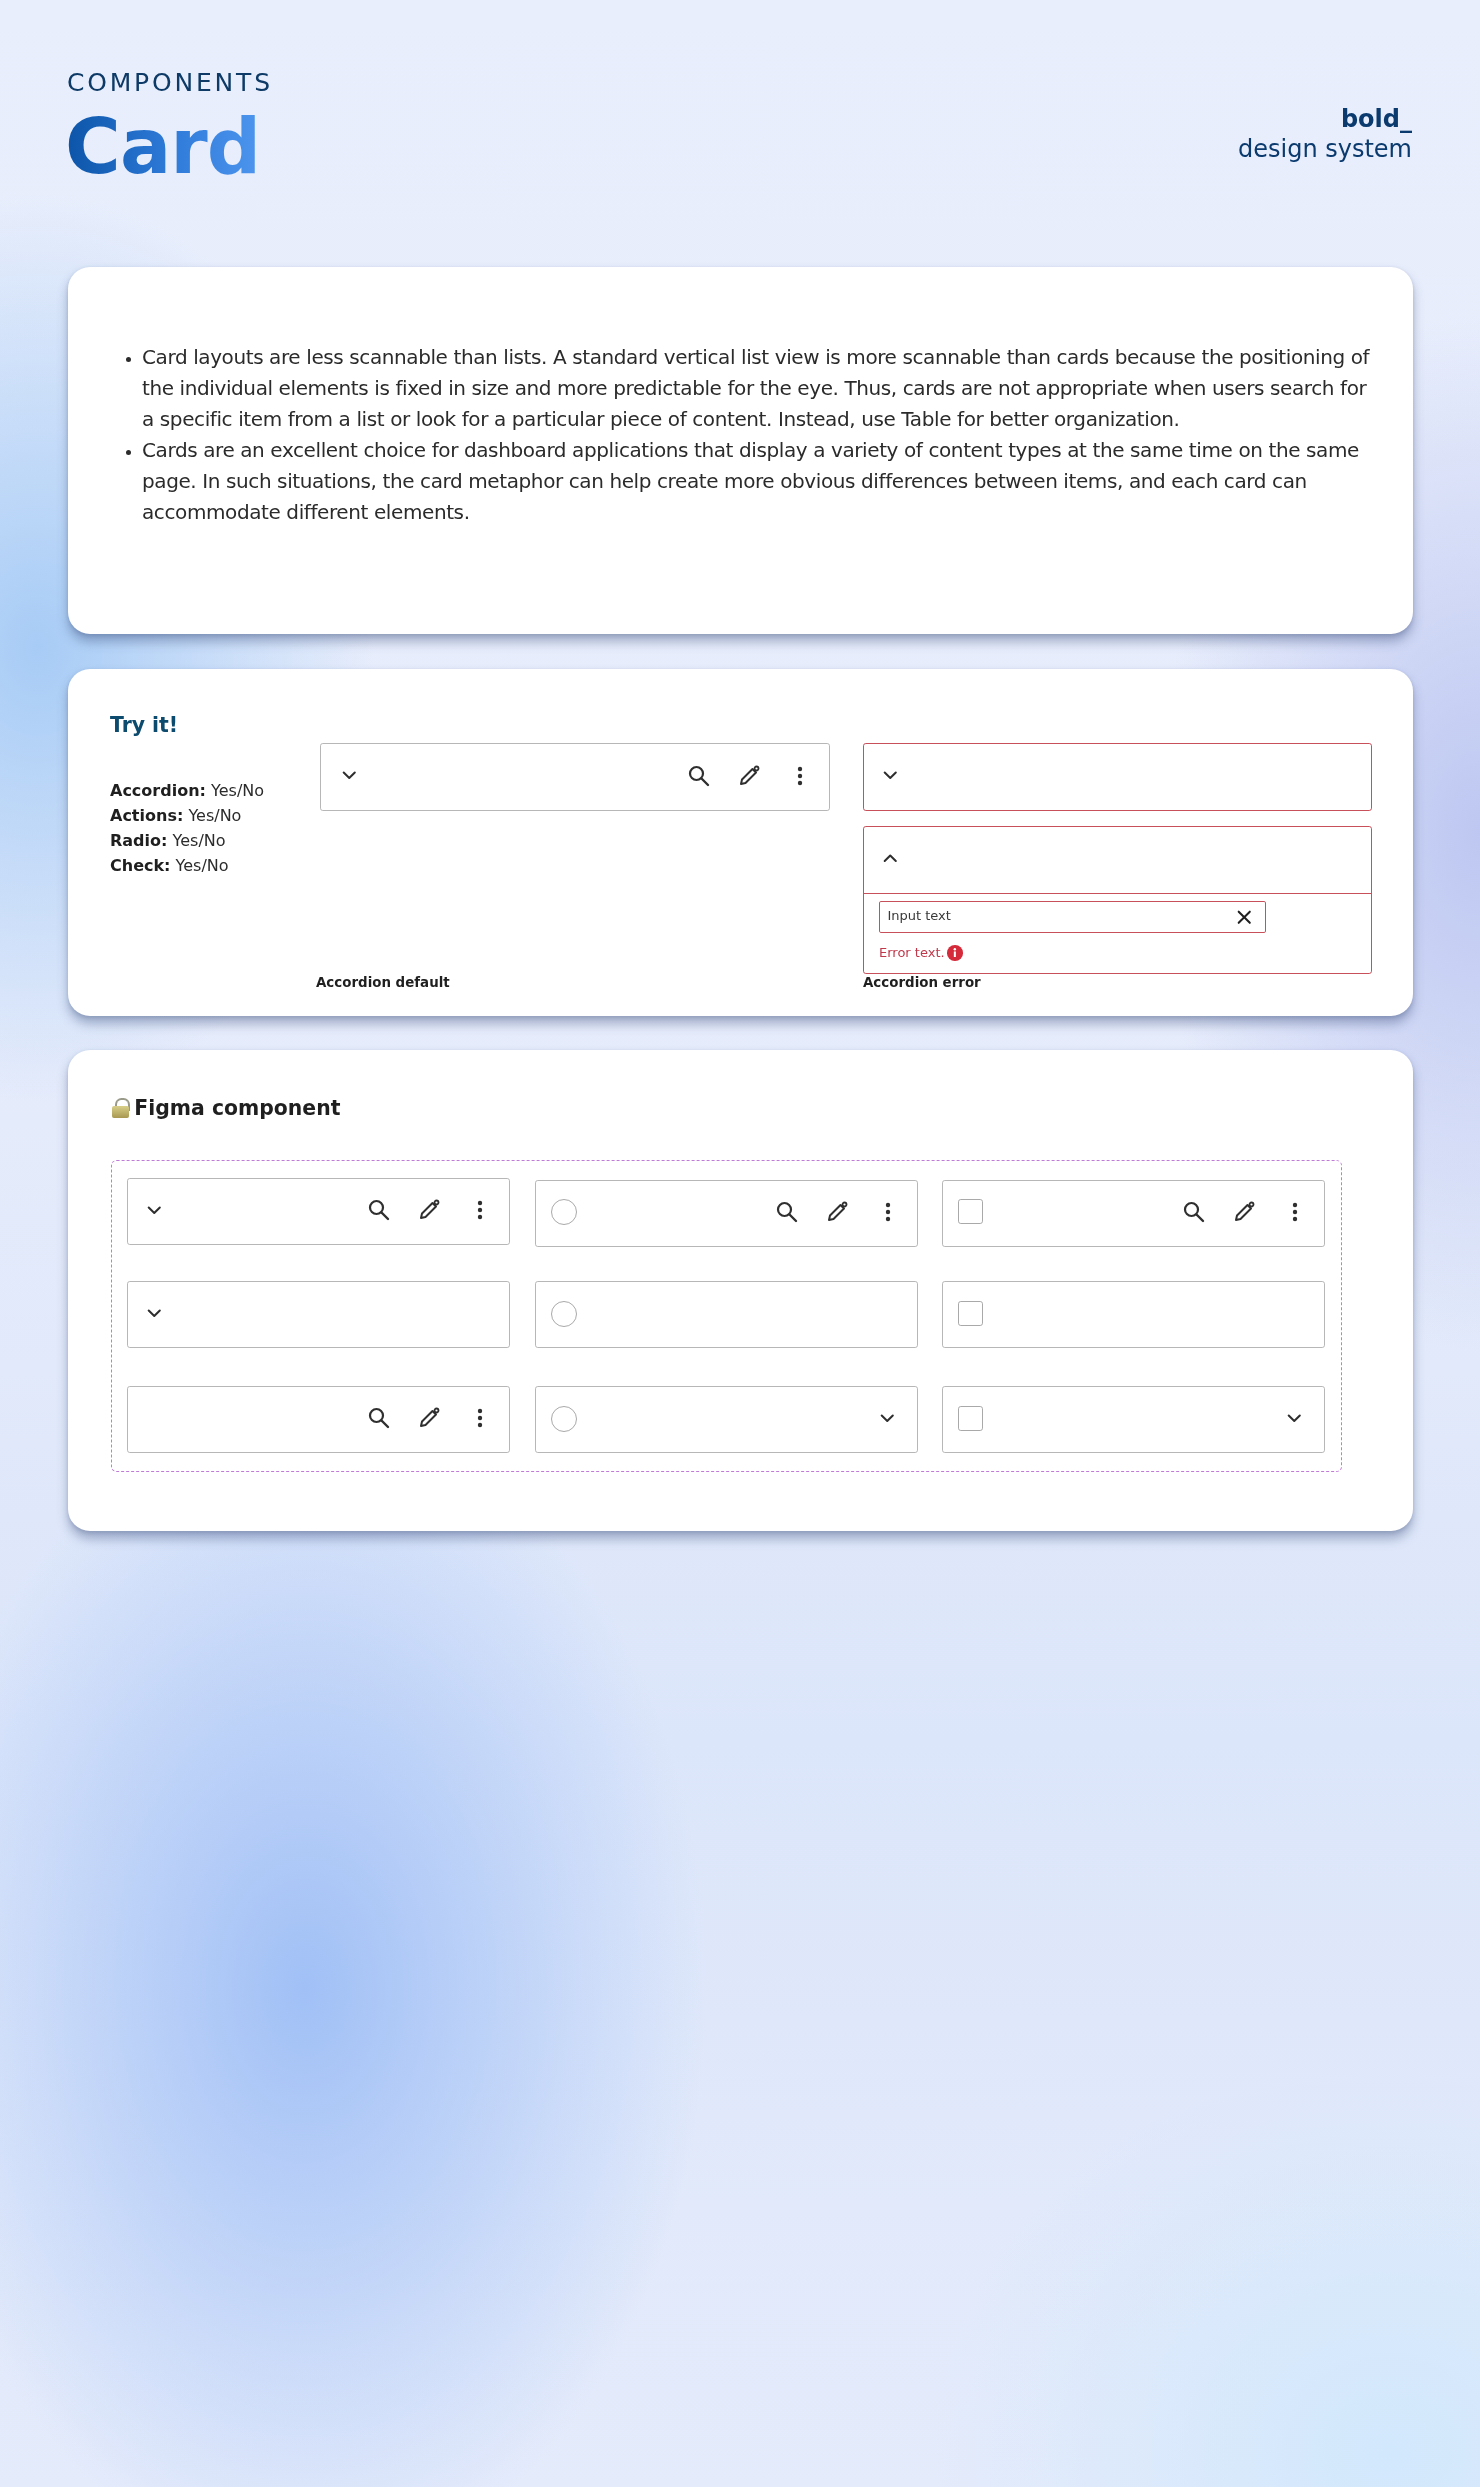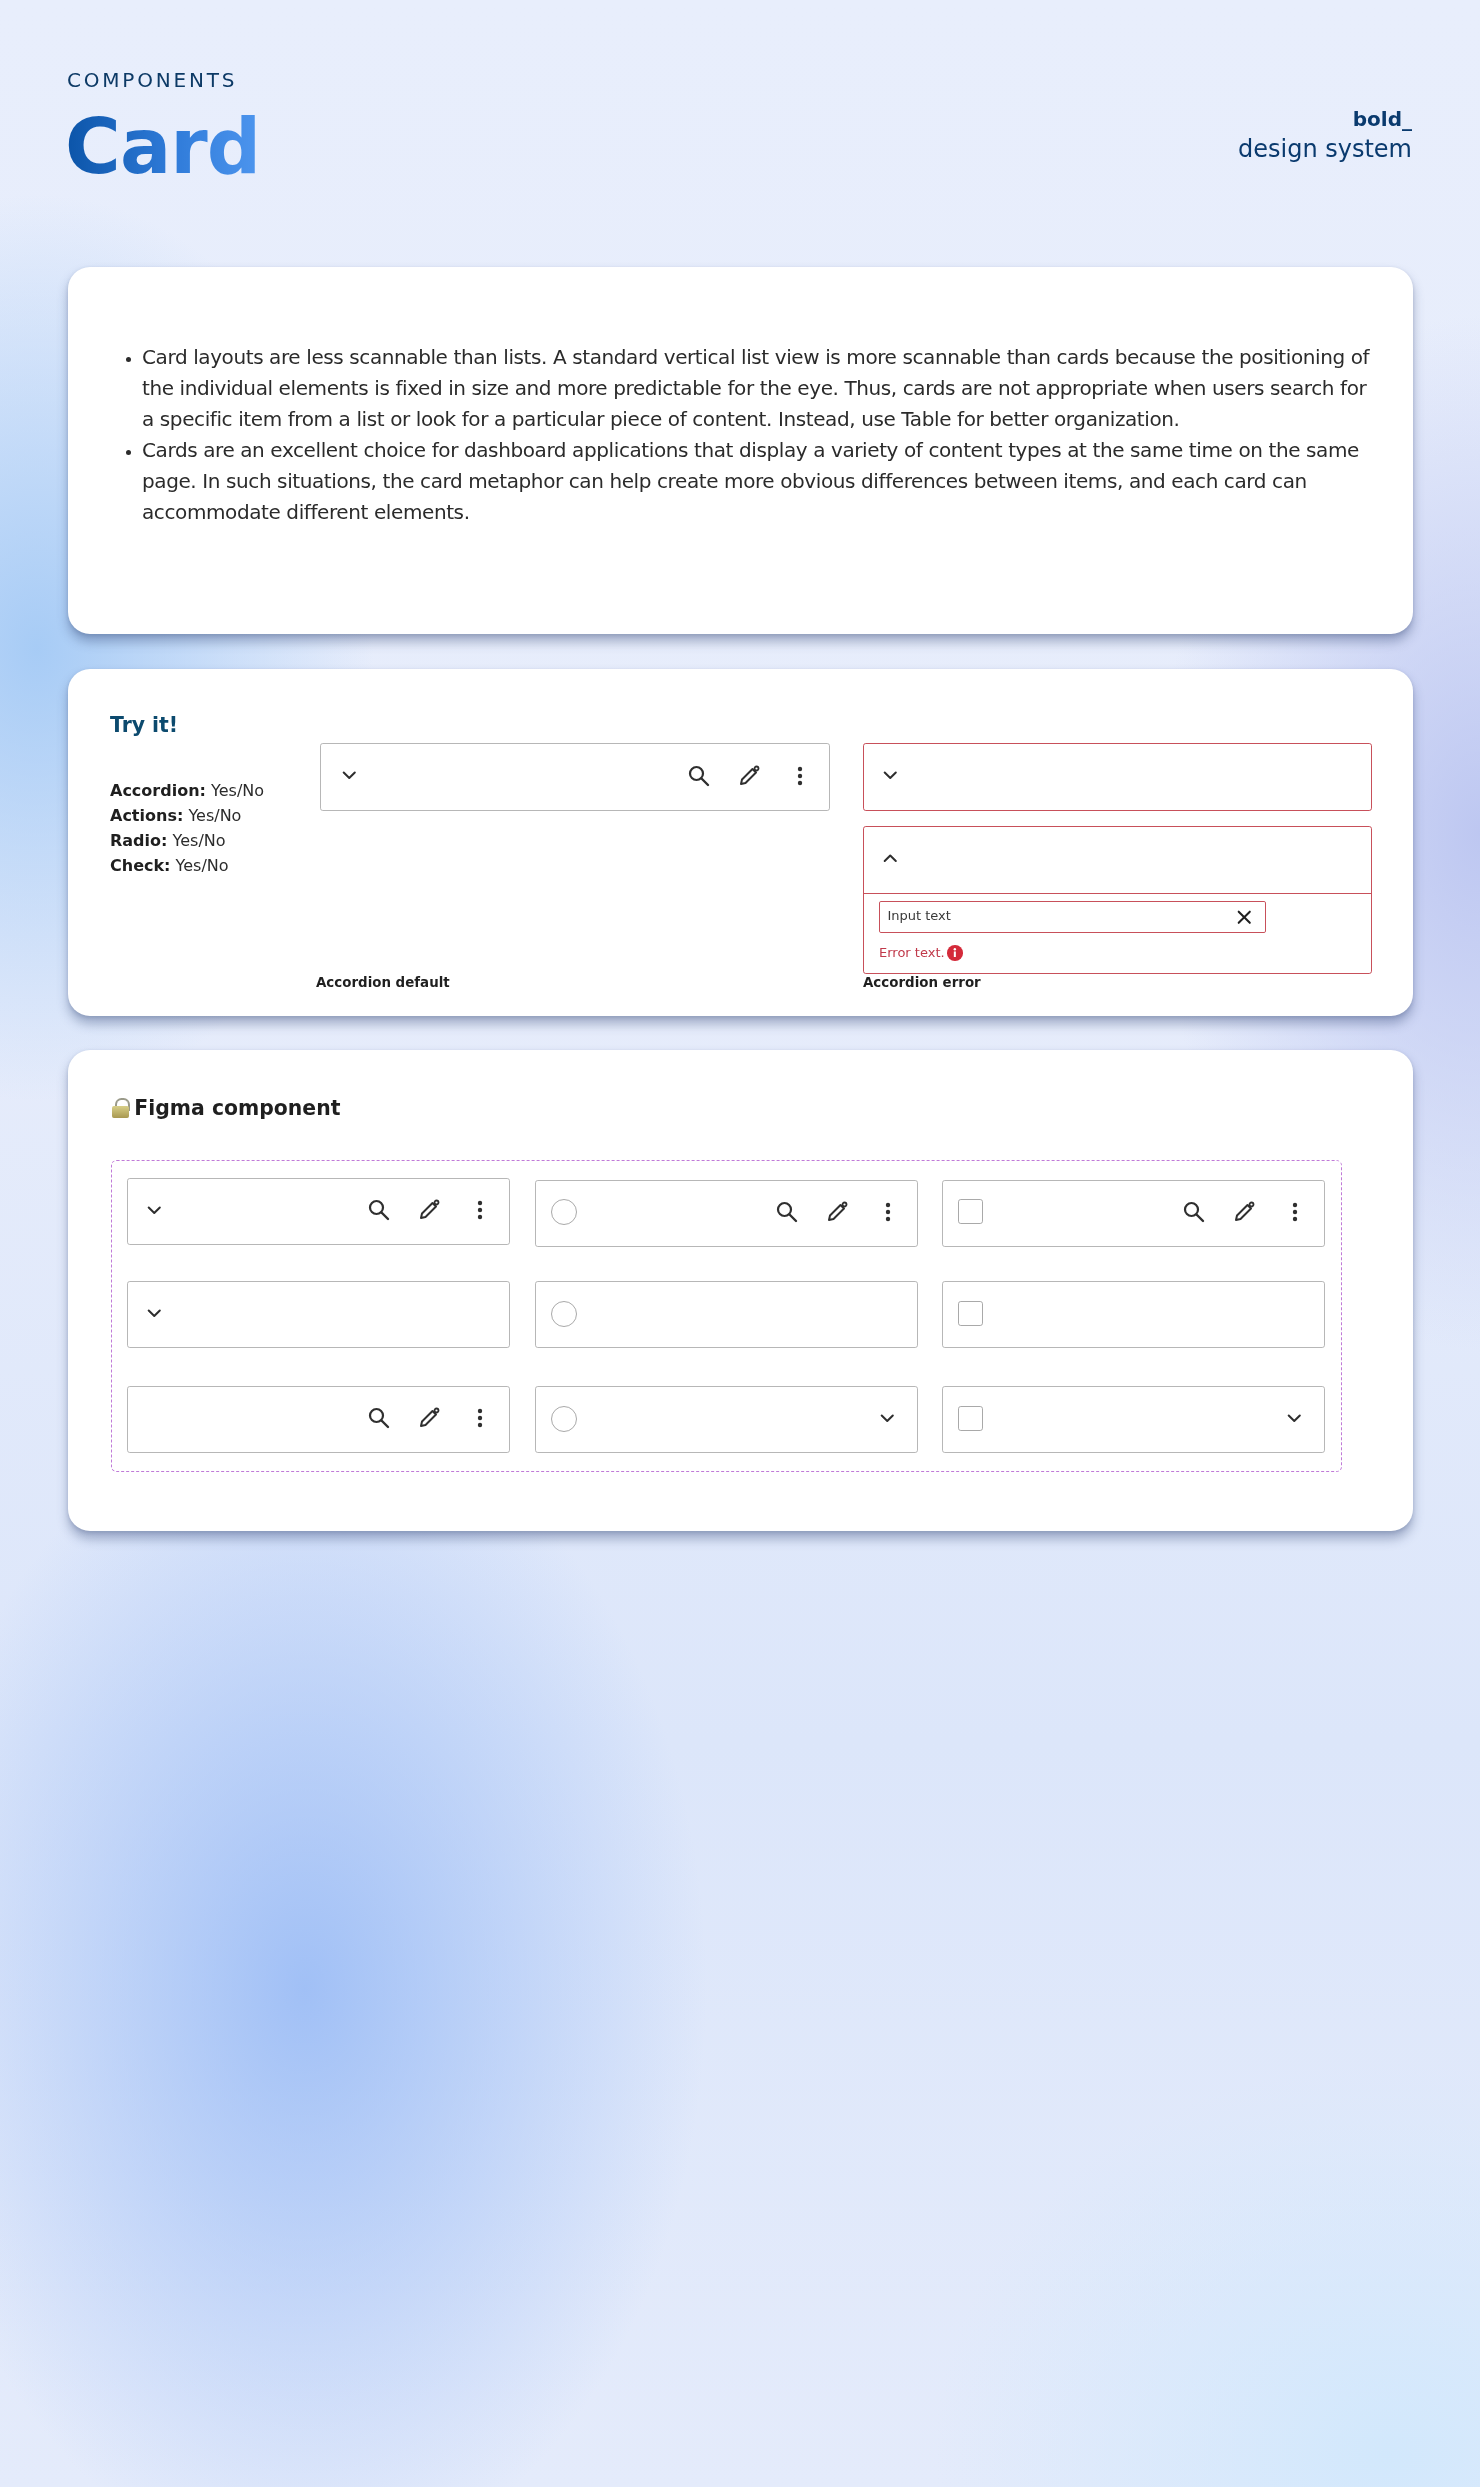--- a/index.html
+++ b/index.html
@@ -14,36 +14,36 @@
         radial-gradient(ellipse 481px 648px at 37px 648px, rgba(160,200,245,0.9), rgba(160,200,245,0) 70%),
         radial-gradient(ellipse 463px 740px at 1480px 833px, rgba(185,195,240,0.9), rgba(185,195,240,0) 70%),
         radial-gradient(ellipse 648px 555px at 1388px 2452px, rgba(210,232,252,1), rgba(210,232,252,0) 70%),
         linear-gradient(180deg, #e8eefc 0%, #e6ecfb 40%, #dce6fa 70%, #e4ebfb 100%);
     }
 
     
     .eyebrow {
       position: absolute; left: 67px; top: 68px;
       font-family: "DejaVu Sans", sans-serif;
-      font-size: 20px; letter-spacing: 2.8px; color: #0d3a66;
+      font-size: 25px; letter-spacing: 2.8px; color: #0d3a66;
       font-weight: 400;
     }
     .page-title {
       position: absolute; left: 65px; top: 109px;
       font-family: "DejaVu Sans", sans-serif;
       font-size: 76px; font-weight: 700; letter-spacing: -0.9px;
       background: linear-gradient(90deg, #0b54a8 0%, #2f7bd9 55%, #4d95ee 100%);
       -webkit-background-clip: text; background-clip: text;
       color: transparent; line-height: 1;
     }
     .brand {
       position: absolute; right: 68px; top: 104px; text-align: right;
       font-family: "DejaVu Sans", sans-serif; color: #0a3a6e;
     }
-    .brand-name { font-size: 20px; font-weight: 700; line-height: 30px; }
+    .brand-name { font-size: 24px; font-weight: 700; line-height: 30px; }
     .brand-sub { font-size: 24px; font-weight: 400; line-height: 30px; }
 
     
     .card {
       position: absolute; left: 68px; width: 1345px;
       background: #ffffff; border-radius: 22px;
       box-shadow: 0 7.4px 11px rgba(40,60,110,0.35), 0 1.9px 3.7px rgba(40,60,110,0.15);
     }
     .card-intro { top: 267px; height: 367px; padding: 44px 42px 0 42px; }
     .card-try { top: 669px; height: 347px; }

